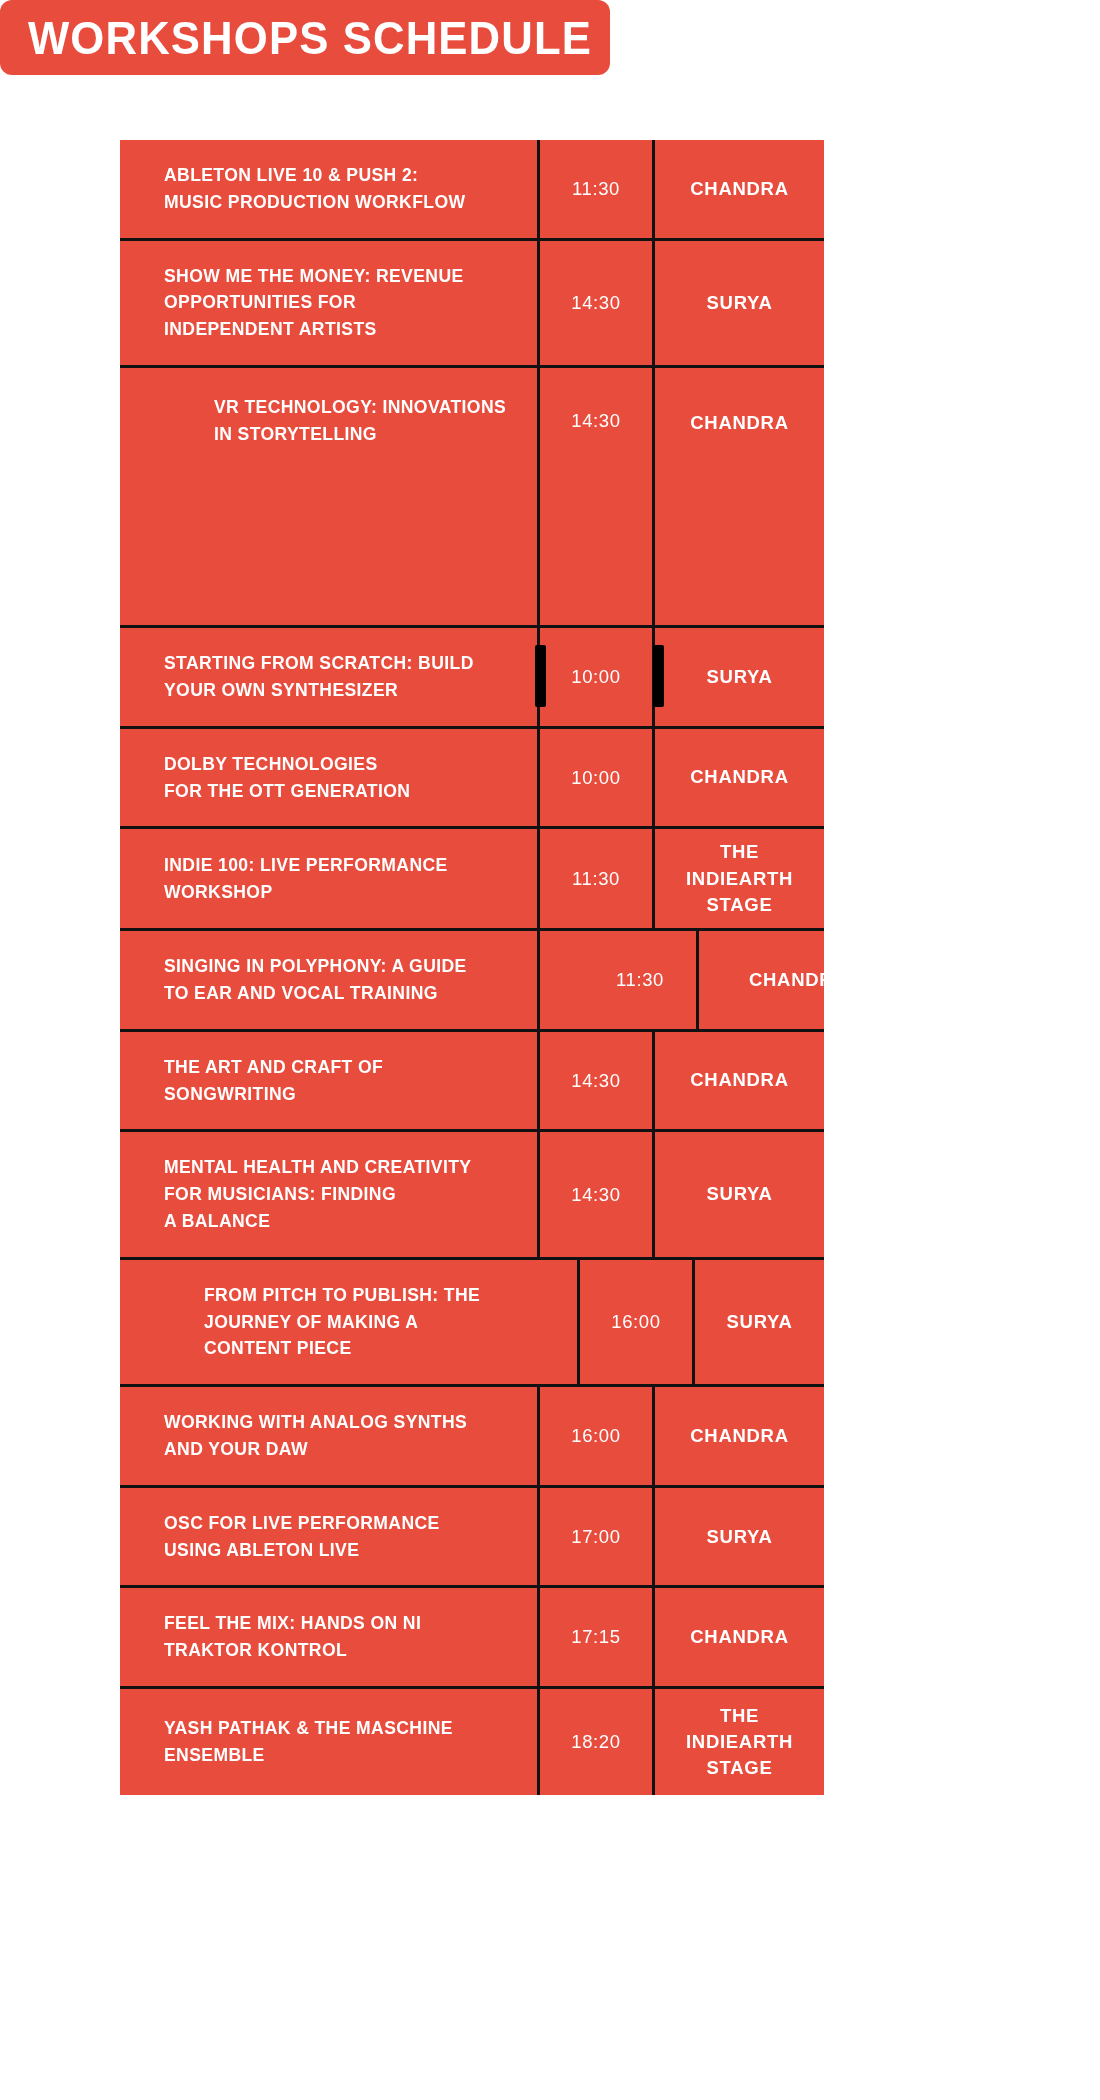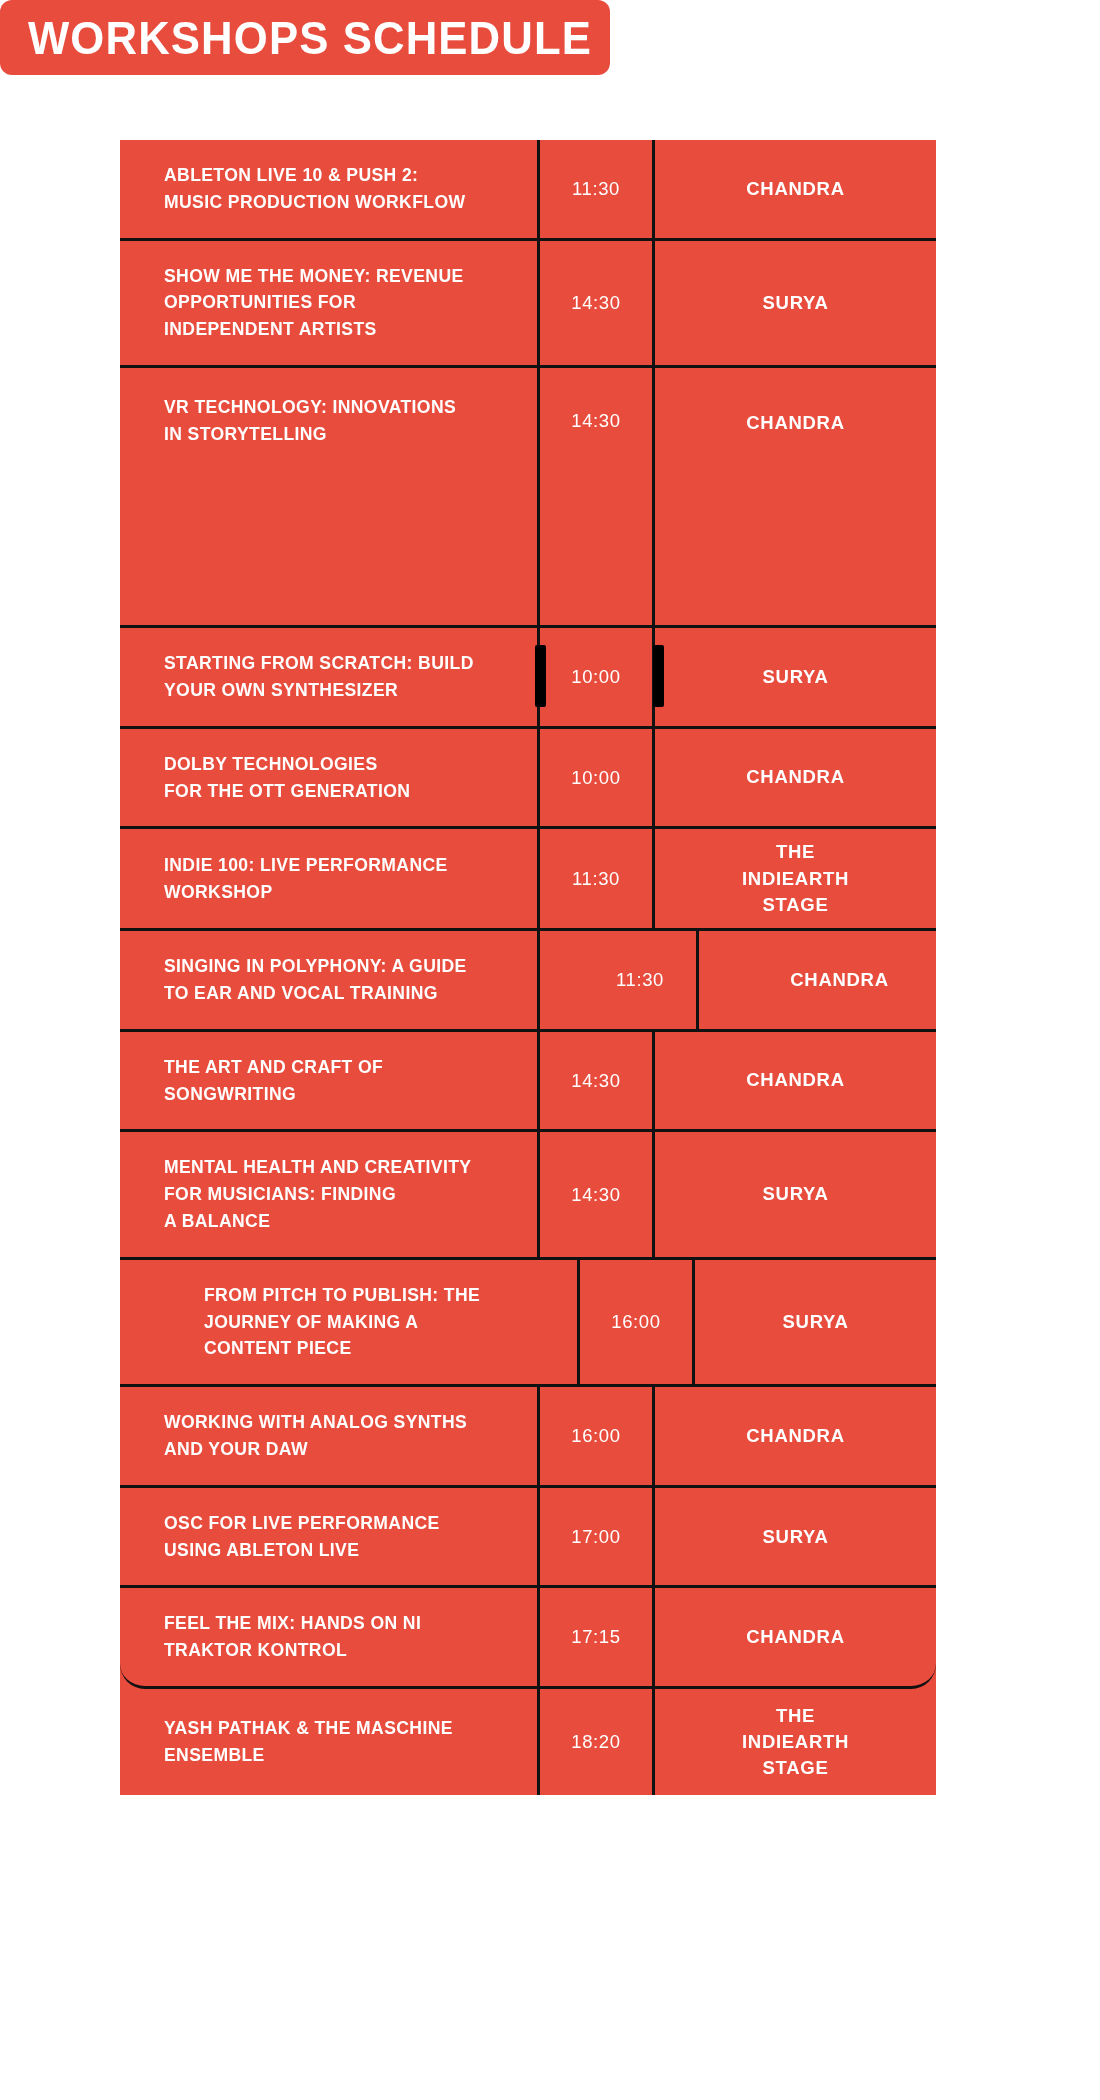--- a/index.html
+++ b/index.html
@@ -39,21 +39,21 @@
     transform-origin: left center;
     white-space: nowrap;
     line-height: 1;
   }
 
   
   .schedule-wrap {
     position: absolute;
     left: 120px;
     top: 140px;
-    width: 816px;
+    width: 704px;
   }
   .schedule-table {
     position: relative;
     width: 100%;
     background: #e84c3d;
   }
 
   .row {
     position: relative;
     display: flex;
@@ -114,33 +114,33 @@
     font-size: 18.5px;
     font-weight: bold;
     letter-spacing: 0.7px;
     line-height: 1.42;
   }
 
   
   .row.h1  { min-height: 100px; }
   .row.h2  { min-height: 112px; }
   .row.vr  { min-height: 260px; }
-  .row.vr .cell-title { align-items: flex-start; padding-top: 26px; }
+  .row.vr .cell-title { align-items: flex-start; padding-top: 26px; justify-content: flex-end; }
   .row.vr .cell-time,
   .row.vr .cell-venue { align-items: flex-start; padding-top: 42px; }
   .row.h3  { min-height: 80px; }
   .row.h4  { min-height: 76px; }
   .row.h5  { min-height: 96px; }
   .row.h6  { min-height: 82px; gap: 44px; }
   .row.h7  { min-height: 80px; }
   .row.h8  { min-height: 110px; }
   .row.h9  { min-height: 110px; padding-left: 40px; }
   .row.h10 { min-height: 80px; }
   .row.h11 { min-height: 78px; }
-  .row.h12 { min-height: 78px; border-radius: 25px; }
+  .row.h12 { min-height: 78px; }
   .row.h13 { min-height: 106px; }
 
   
   .torn-edge {
     position: absolute;
     left: -110px;
     top: 0;
     width: 130px;
     height: 730px;
     pointer-events: none;

